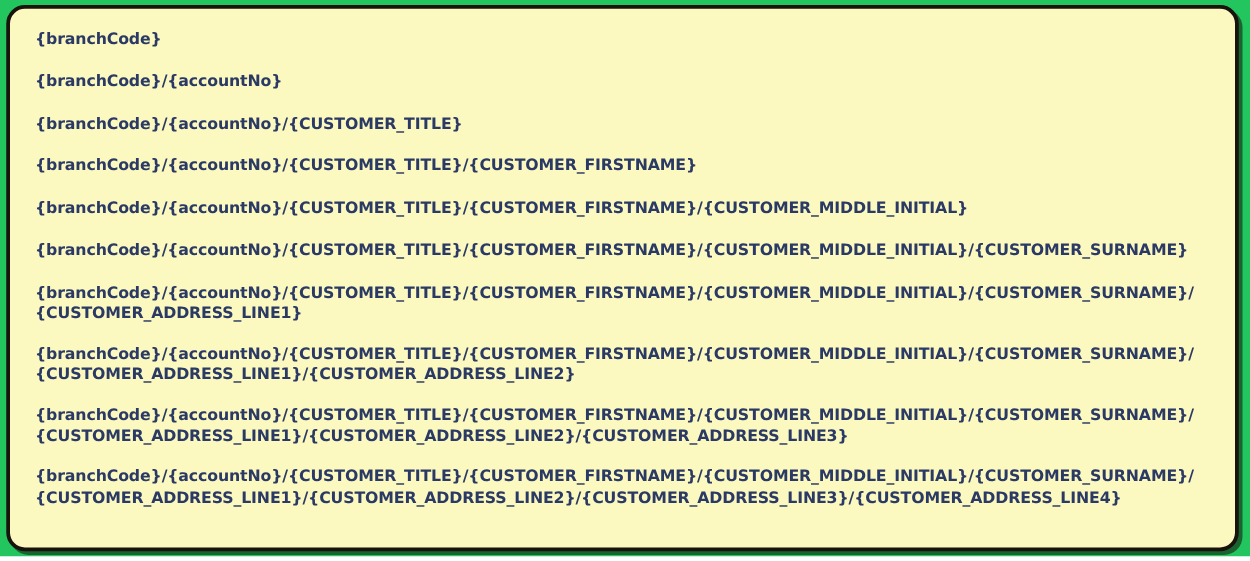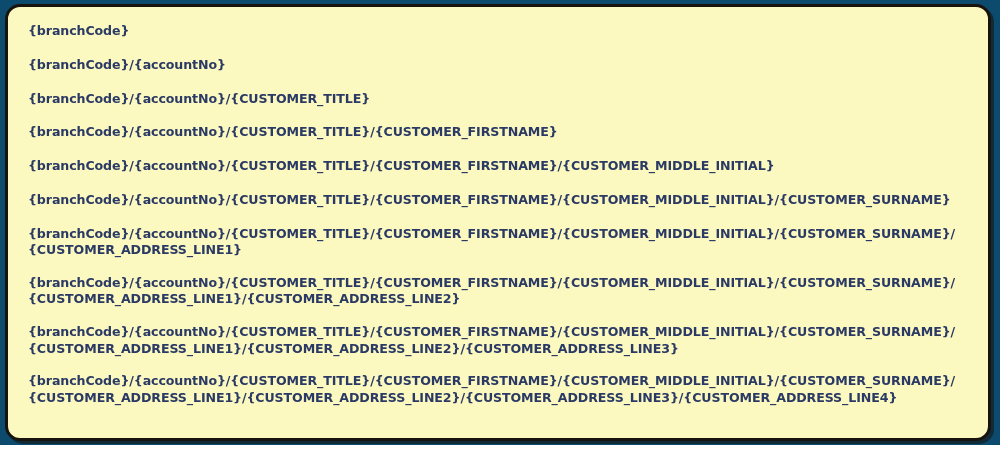--- a/index.html
+++ b/index.html
@@ -11,21 +11,21 @@
     width: 1000px;
     height: 449px;
     font-family: "DejaVu Sans", sans-serif;
     overflow: hidden;
   }
 
   #canvas {
     position: relative;
     width: 1000px;
     height: 445px;
-    background: #0c4a6e;
+    background: #22c55e;
   }
 
   
   #note-box {
     position: absolute;
     left: 5px;
     top: 4px;
     width: 986px;
     height: 437px;
     box-sizing: border-box;

